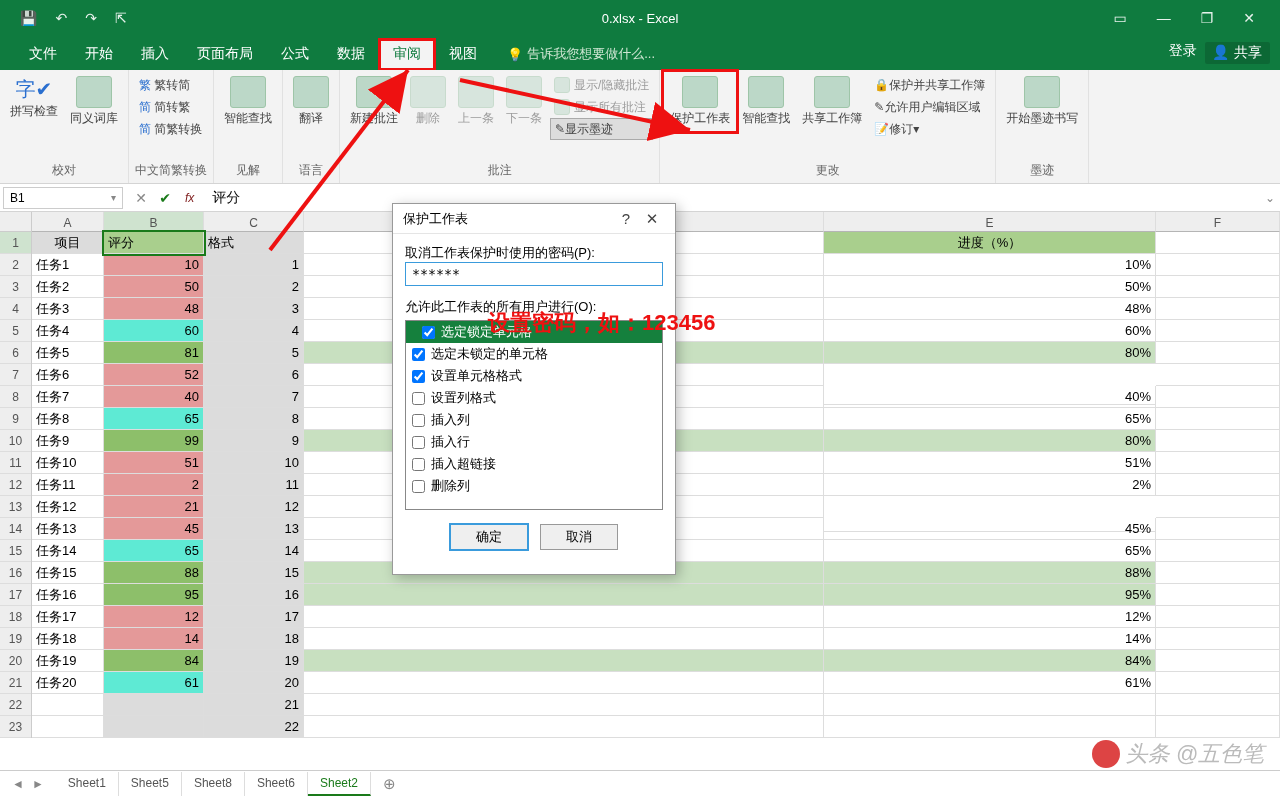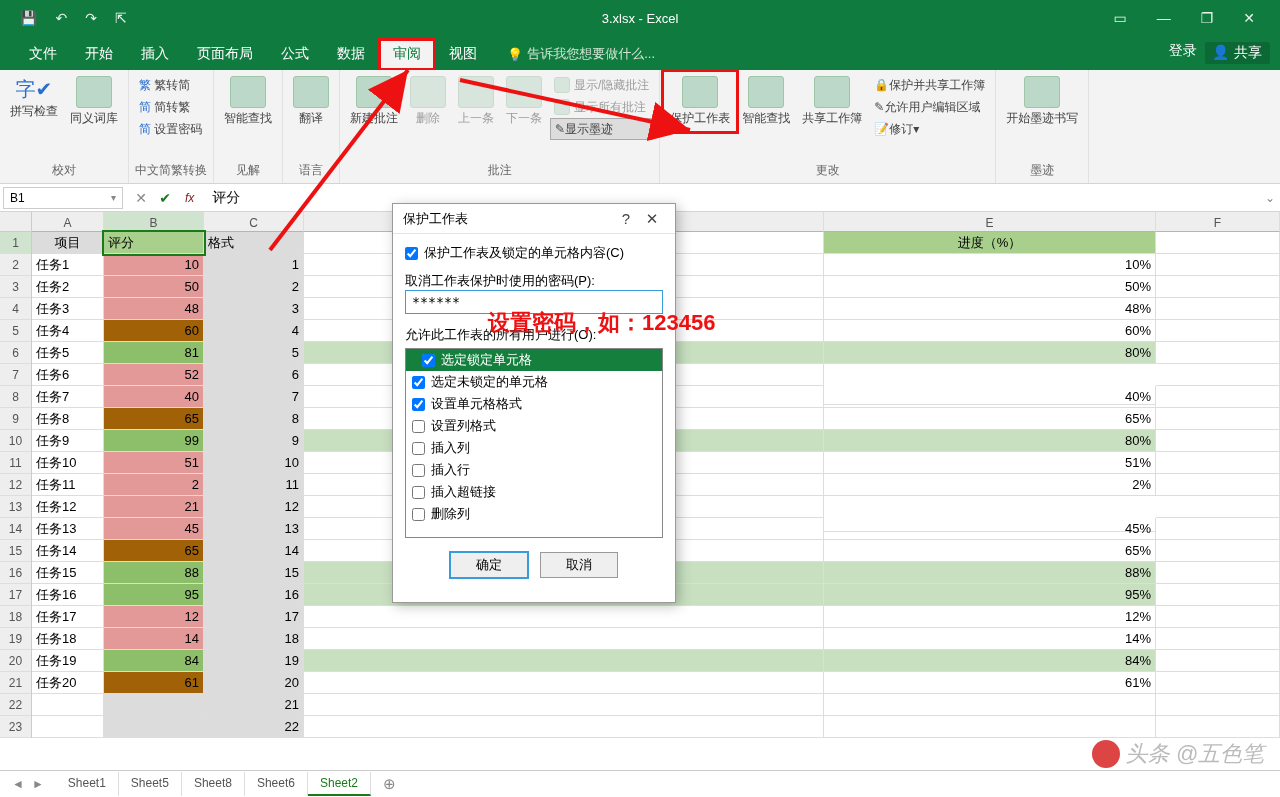--- a/index.html
+++ b/index.html
@@ -54,21 +54,21 @@
 .cells { flex: 1; }
 .row { display: flex; height: 22px; }
 .cell { border-right: 1px solid #ddd; border-bottom: 1px solid #ddd; padding: 0 4px; font-size: 13px; display: flex; align-items: center; overflow: hidden; white-space: nowrap; }
 .right { justify-content: flex-end; }
 .hdrcell { background: #dcdcdc; font-weight: 400; }
 .selhdr { outline: 2px solid #1a7a1a; position: relative; z-index: 1; }
 
 
 .c-red { background: #e49999; }
 .c-green { background: #8dbf6a; }
-.c-yellow { background: #a16207; }
+.c-yellow { background: #5eead4; }
 .c-hdrg { background: #a9cf8d; text-align: center; justify-content: center; }
 
 
 .dialog { position: absolute; left: 392px; top: 203px; width: 284px; background: #fff; border: 1px solid #999; box-shadow: 3px 3px 12px rgba(0,0,0,.25); z-index: 40; font-size: 13px; }
 .dialog .dtitle { height: 30px; display: flex; align-items: center; padding: 0 10px; border-bottom: 1px solid #e5e5e5; }
 .dialog .dtitle .t { flex: 1; font-size: 13px; }
 .dialog .dtitle .q, .dialog .dtitle .x { width: 26px; text-align: center; font-size: 15px; color: #444; cursor: pointer; }
 .dialog .dbody { padding: 10px 12px; }
 .dialog label { display: flex; align-items: center; gap: 6px; margin-bottom: 10px; }
 .dialog .pwd { width: 100%; height: 24px; border: 1px solid #888; padding: 0 6px; font-family: monospace; outline: 1px solid #3a9bdc; outline-offset: -1px; }
@@ -103,21 +103,21 @@
 </head>
 <body>
 
 <div class="titlebar">
   <div class="qat">
     <span>💾</span>
     <span>↶</span>
     <span>↷</span>
     <span>⇱</span>
   </div>
-  <div class="title">3.xlsx - Excel</div>
+  <div class="title">0.xlsx - Excel</div>
   <div class="winctl">
     <span>▭</span>
     <span>—</span>
     <span>❐</span>
     <span>✕</span>
   </div>
 </div>
 
 <div class="menutabs">
   <div class="tab">文件</div>
@@ -142,21 +142,21 @@
     <div class="rbtn"><span class="ico"></span><span>同义词库</span></div>
   </div>
       <div class="label">校对</div>
     </div>
 
   <div class="group">
       <div class="body">
         <div class="col">
     <div class="rbtn small"><span style="color:#2a6fcf">繁</span>&nbsp;<span>繁转简</span></div>
     <div class="rbtn small"><span style="color:#2a6fcf">简</span>&nbsp;<span>简转繁</span></div>
-    <div class="rbtn small"><span style="color:#2a6fcf">简</span>&nbsp;<span>设置密码</span></div>
+    <div class="rbtn small"><span style="color:#2a6fcf">简</span>&nbsp;<span>简繁转换</span></div>
   </div>
       </div>
       <div class="label">中文简繁转换</div>
     </div>
 
   <div class="group">
       <div class="body">
     <div class="rbtn"><span class="ico"></span><span>智能查找</span></div>
   </div>
       <div class="label">见解</div>
@@ -460,24 +460,20 @@
   <line x1="650" y1="155" x2="570" y2="260" stroke="#e11" stroke-width="4" marker-end="url(#ah)"></line>
 </svg>
 
 <div class="dialog">
   <div class="dtitle">
     <span class="t">保护工作表</span>
     <span class="q">?</span>
     <span class="x">✕</span>
   </div>
   <div class="dbody">
-    <label>
-        <input type="checkbox" checked="" style=""> 
-        <span>保护工作表及锁定的单元格内容(C)</span>
-      </label>
     <div>取消工作表保护时使用的密码(P):</div>
     <input class="pwd" value="******" style="">
     <div class="listlbl">允许此工作表的所有用户进行(O):</div>
     <div class="perm" id="permlist">
         <div class="item sel"><input type="checkbox" checked="" style=""> 选定锁定单元格</div>
         <div class="item"><input type="checkbox" checked="" style=""> 选定未锁定的单元格</div>
         <div class="item"><input type="checkbox" checked="" style=""> 设置单元格格式</div>
         <div class="item"><input type="checkbox" style=""> 设置列格式</div>
         <div class="item"><input type="checkbox" style=""> 插入列</div>
         <div class="item"><input type="checkbox" style=""> 插入行</div>

